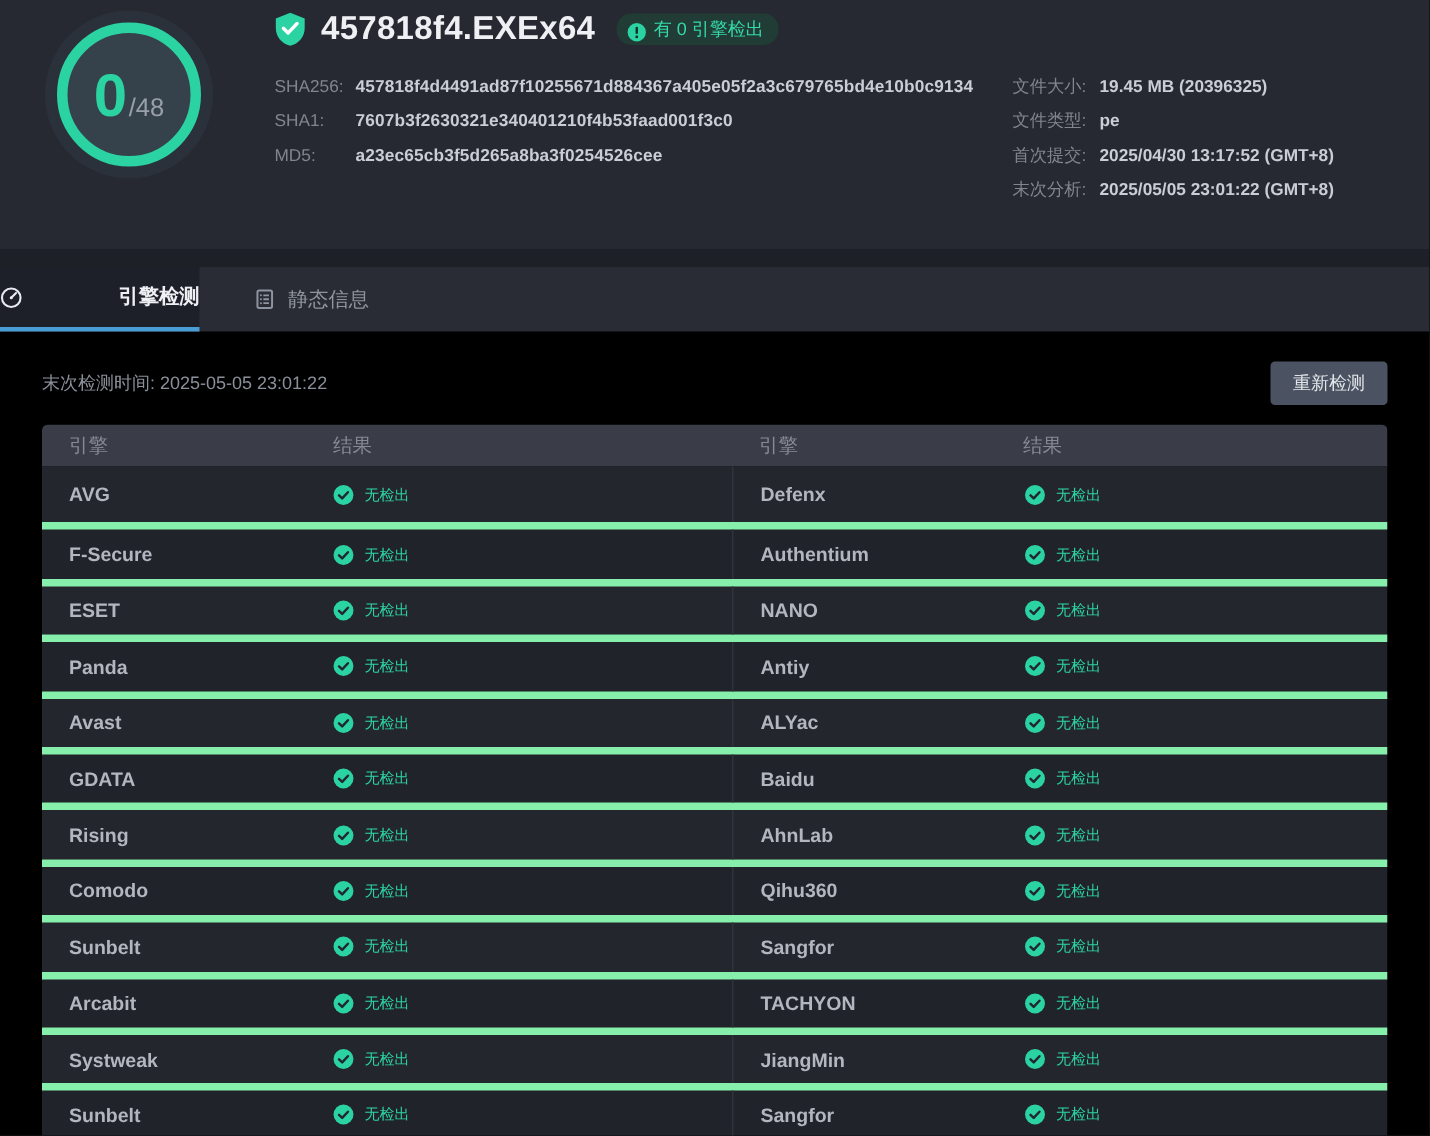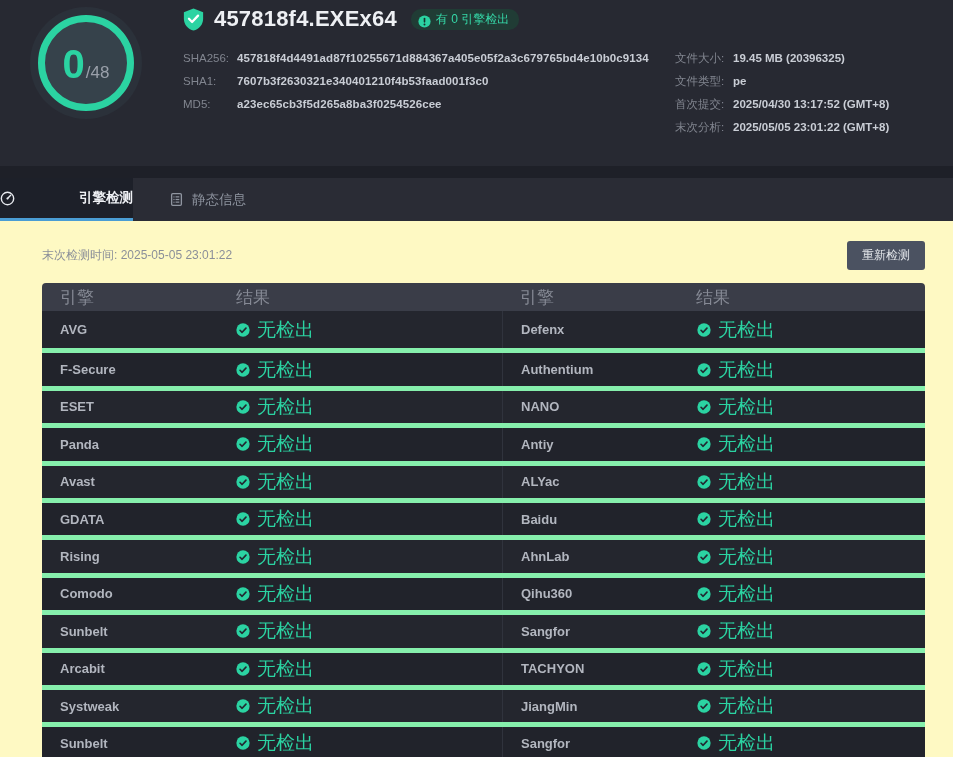--- a/index.html
+++ b/index.html
@@ -50,48 +50,48 @@
     display:flex; align-items:center; justify-content:space-between; gap:8px;
     font-size:13.5px; color:#8f95a0; cursor:pointer; height:43px;
   }
   .tab svg { width:15px; height:15px; flex:none; }
   .tab.active {
     width:133px; background:#1d2029; color:#eef0f4; font-weight:600;
     border-bottom:3px solid #4a9dd4;
   }
   .tab.inactive { padding:0 22px; margin-left:14px; }
   
-  .content { background:#fef9c3; padding:21px 28px 0 42px; height:536px; }
+  .content { background:#000000; padding:21px 28px 0 28px; height:536px; }
   .meta-row { display:flex; justify-content:space-between; align-items:center; height:26px; }
   .last-check { font-size:12px; color:#8b8f99; }
   .rescan-btn {
     background:#4b5261; color:#e3e6ea; border:none; border-radius:3px;
     font-size:12px; padding:6px 15px; cursor:pointer;
     font-family:"Liberation Sans",sans-serif;
   }
   
   .table { margin-top:15px; border-radius:4px 4px 0 0; overflow:hidden; }
   .thead {
     display:grid; grid-template-columns:460px 456px;
     background:#3a3d48; height:28px; align-items:center;
-    font-size:17px; color:#868a95;
+    font-size:13px; color:#868a95;
   }
   .thead .half, .trow .half {
     display:grid; grid-template-columns:176px 1fr; padding-left:18px; align-items:center;
   }
   .tbody .trow {
     display:grid; grid-template-columns:460px 456px;
     height:37.4px; align-items:center; background:#24262e;
   }
   .tbody .trow:nth-child(even) { background:#21232b; }
   .tbody .trow + .trow { border-top:5px solid #86efac; }
   .trow .half.right, .thead .half.right { border-left:1px solid #30333d; height:100%; }
   .thead .half.right { border-left:none; }
   .engine-cell { font-size:13px; font-weight:bold; color:#b2b6bf; }
-  .result-cell { display:flex; align-items:center; gap:7px; font-size:19px; color:#2bd3a2; }
+  .result-cell { display:flex; align-items:center; gap:7px; font-size:10px; color:#2bd3a2; }
   .result-cell svg { width:14px; height:14px; flex:none; }
 </style>
 </head>
 <body>
 
 <div class="header">
   <div class="score-wrap">
     <div class="score-ring">
       <div class="inner">
         <span class="score-num">0</span>

